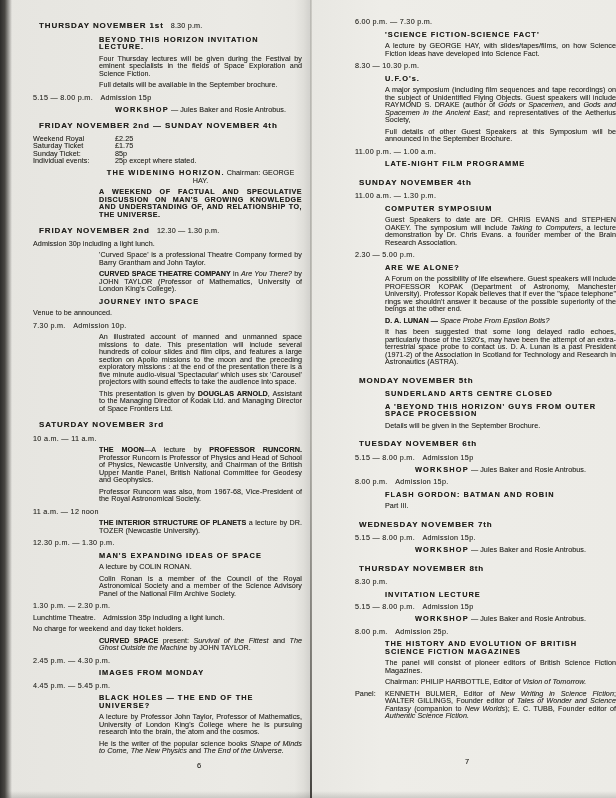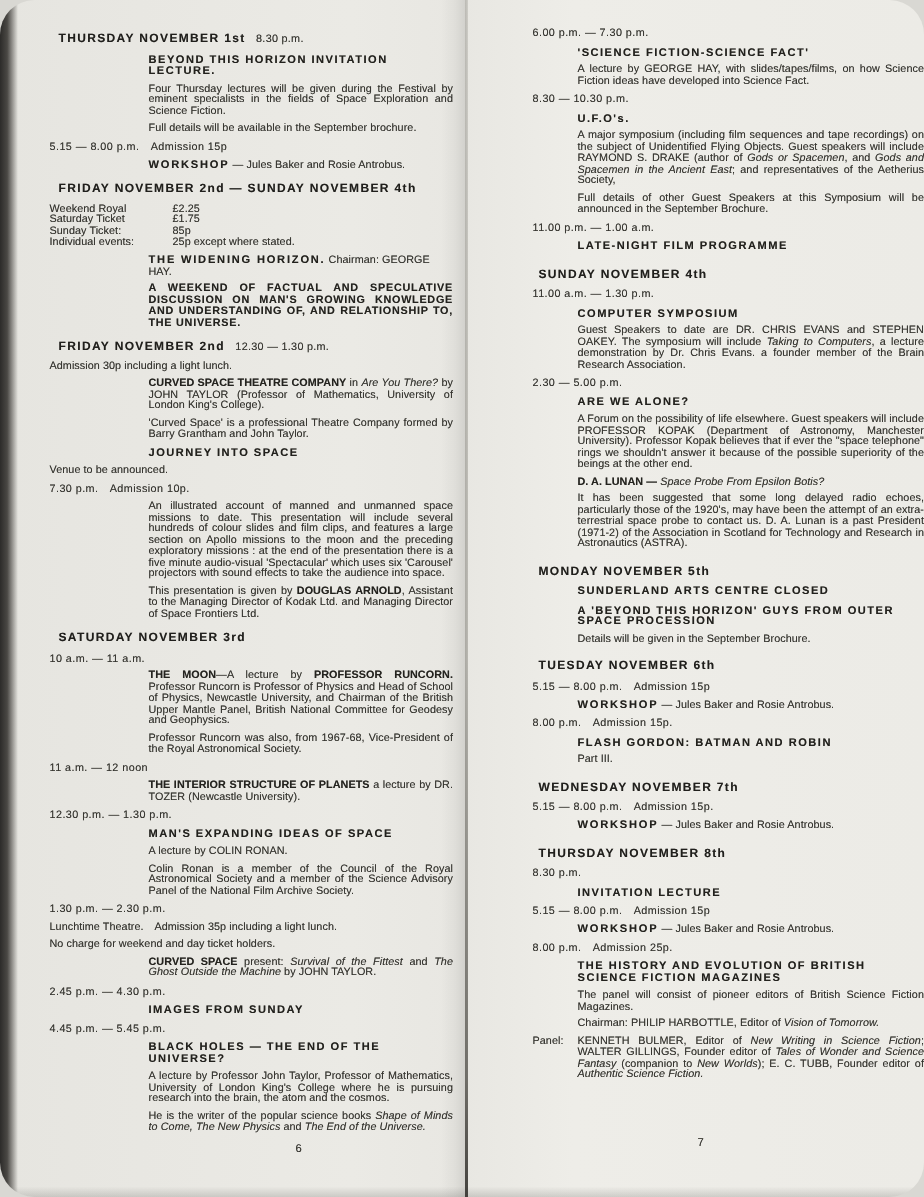--- a/index.html
+++ b/index.html
@@ -29,42 +29,42 @@
   .page-right .ind{margin-left:30px;}
 
   .day{margin-top:9px;font-weight:bold;font-size:8px;line-height:8.5px;letter-spacing:0.9px;color:#201f1c;}
   .page-right .day{margin-top:11px;}
   .page-left  .day{margin-left:6px;}
   .page-right .day{margin-left:4px;}
   .day .time-part{font-weight:normal;font-size:7.2px;letter-spacing:0.2px;margin-left:7px;color:#35342f;}
 
   .time{margin-top:5px;letter-spacing:0.3px;}
   .title{margin-top:5px;font-weight:bold;font-size:7.4px;letter-spacing:1px;color:#22211d;}
-  .titlerun{margin-top:4.5px;}
+  .titlerun{margin-top:4.5px;text-align:center;}
   .titlerun .tb{font-weight:bold;font-size:7.4px;letter-spacing:1.2px;color:#22211d;}
   .para{text-align:justify;}
   .caps{font-weight:bold;text-align:justify;letter-spacing:0.5px;color:#24231f;}
   .b{font-weight:bold;color:#24231f;}
   .i{font-style:italic;}
 
   .table .row{display:flex;}
   .table .lab{flex:none;width:82px;}
 
   .hang{display:flex;}
   .hang .hlab{flex:none;width:30px;}
   .hang .hbody{flex:1;text-align:justify;}
 
   .pagenum{position:absolute;font-size:7.5px;color:#34332e;}
   .pagenum-left{left:197px;top:761px;}
   .pagenum-right{left:465px;top:757px;}
 </style>
 </head>
 <body>
 
-<div class="scan" style="color: rgb(53, 52, 47); border-radius: 23px;">
+<div class="scan" style="color: rgb(53, 52, 47);">
   <div class="edge-strip"></div>
   <div class="curl"></div>
   <div class="gutter"></div>
   <div class="bottom-shade"></div>
 
   <div class="page page-left">
       <div class="blk day"><span>THURSDAY NOVEMBER 1st</span><span class="time-part">8.30 p.m.</span></div>
       <div class="blk title ind">BEYOND THIS HORIZON INVITATION LECTURE.</div>
       <div class="blk para ind"><span>Four Thursday lectures will be given during the Festival by eminent specialists in the fields of Space Exploration and Science Fiction.</span></div>
       <div class="blk para ind"><span>Full details will be available in the September brochure.</span></div>
@@ -86,43 +86,43 @@
         </div>
         <div class="row">
           <span class="lab">Individual events:</span>
           <span>25p except where stated.</span>
         </div>
       </div>
       <div class="blk titlerun ind"><span class="tb">THE WIDENING HORIZON.</span><span> Chairman: GEORGE HAY.</span></div>
       <div class="blk caps ind">A WEEKEND OF FACTUAL AND SPECULATIVE DISCUSSION ON MAN'S GROWING KNOWLEDGE AND UNDERSTANDING OF, AND RELATIONSHIP TO, THE UNIVERSE.</div>
       <div class="blk day"><span>FRIDAY NOVEMBER 2nd</span><span class="time-part">12.30 — 1.30 p.m.</span></div>
       <div class="blk plain"><span>Admission 30p including a light lunch.</span></div>
+      <div class="blk para ind"><span>'Curved Space' is a professional Theatre Company formed by Barry Grantham and John Taylor.</span></div>
       <div class="blk para ind"><span class="b">CURVED SPACE THEATRE COMPANY</span><span> in </span><span class="i">Are You There?</span><span> by JOHN TAYLOR (Professor of Mathematics, University of London King's College).</span></div>
-      <div class="blk para ind"><span>'Curved Space' is a professional Theatre Company formed by Barry Grantham and John Taylor.</span></div>
       <div class="blk title ind">JOURNEY INTO SPACE</div>
       <div class="blk plain"><span>Venue to be announced.</span></div>
       <div class="blk time">7.30 p.m. Admission 10p.</div>
       <div class="blk para ind"><span>An illustrated account of manned and unmanned space missions to date.  This presentation will include several hundreds of colour slides and film clips, and features a large section on Apollo missions to the moon and the preceding exploratory missions : at the end of the presentation there is a five minute audio-visual 'Spectacular' which uses six 'Carousel' projectors with sound effects to take the audience into space.</span></div>
       <div class="blk para ind"><span>This presentation is given by </span><span class="b">DOUGLAS ARNOLD</span><span>, Assistant to the Managing Director of Kodak Ltd. and Managing Director of Space Frontiers Ltd.</span></div>
       <div class="blk day"><span>SATURDAY NOVEMBER 3rd</span></div>
       <div class="blk time">10 a.m. — 11 a.m.</div>
       <div class="blk para ind"><span class="b">THE MOON</span><span>—A lecture by </span><span class="b">PROFESSOR RUNCORN.</span><span> Professor Runcorn is Professor of Physics and Head of School of Physics, Newcastle University, and Chairman of the British Upper Mantle Panel, British National Committee for Geodesy and Geophysics.</span></div>
       <div class="blk para ind"><span>Professor Runcorn was also, from 1967-68, Vice-President of the Royal Astronomical Society.</span></div>
       <div class="blk time">11 a.m. — 12 noon</div>
       <div class="blk para ind"><span class="b">THE INTERIOR STRUCTURE OF PLANETS</span><span> a lecture by DR. TOZER (Newcastle University).</span></div>
       <div class="blk time">12.30 p.m. — 1.30 p.m.</div>
       <div class="blk title ind">MAN'S EXPANDING IDEAS OF SPACE</div>
       <div class="blk para ind"><span>A lecture by COLIN RONAN.</span></div>
       <div class="blk para ind"><span>Colin Ronan is a member of the Council of the Royal Astronomical Society and a member of the Science Advisory Panel of the National Film Archive Society.</span></div>
       <div class="blk time">1.30 p.m. — 2.30 p.m.</div>
       <div class="blk plain"><span>Lunchtime Theatre. Admission 35p including a light lunch.</span></div>
       <div class="blk plain"><span>No charge for weekend and day ticket holders.</span></div>
       <div class="blk para ind"><span class="b">CURVED SPACE</span><span> present: </span><span class="i">Survival of the Fittest</span><span> and </span><span class="i">The Ghost Outside the Machine</span><span> by JOHN TAYLOR.</span></div>
       <div class="blk time">2.45 p.m. — 4.30 p.m.</div>
-      <div class="blk title ind">IMAGES FROM SUNDAY</div>
+      <div class="blk title ind">IMAGES FROM MONDAY</div>
       <div class="blk time">4.45 p.m. — 5.45 p.m.</div>
       <div class="blk title ind">BLACK HOLES — THE END OF THE UNIVERSE?</div>
       <div class="blk para ind"><span>A lecture by Professor John Taylor, Professor of Mathematics, University of London King's College where he is pursuing research into the brain, the atom and the cosmos.</span></div>
       <div class="blk para ind"><span>He is the writer of the popular science books </span><span class="i">Shape of Minds to Come,</span><span> </span><span class="i">The New Physics</span><span> and </span><span class="i">The End of the Universe.</span></div>
     </div>
 
   <div class="page page-right">
       <div class="blk time">6.00 p.m. — 7.30 p.m.</div>
       <div class="blk title ind">'SCIENCE FICTION-SCIENCE FACT'</div>
       <div class="blk para ind"><span>A lecture by GEORGE HAY, with slides/tapes/films, on how Science Fiction ideas have developed into Science Fact.</span></div>

